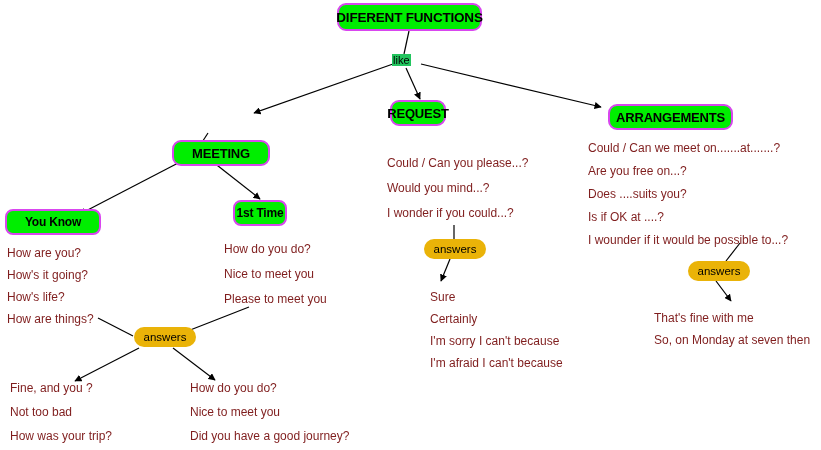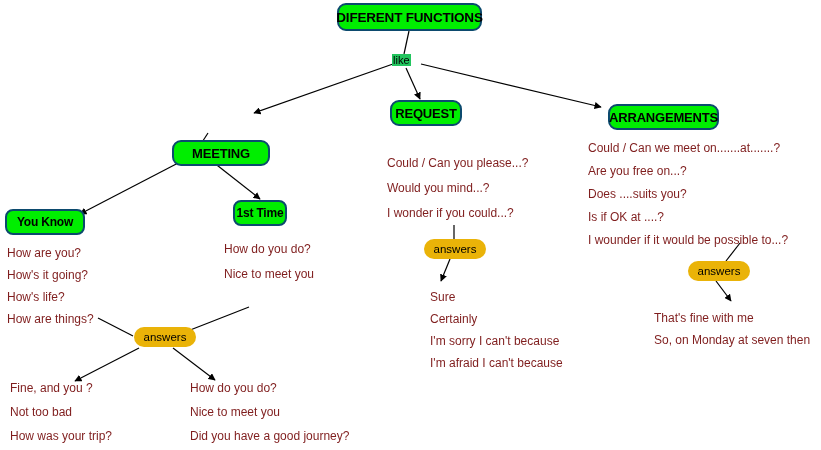--- a/index.html
+++ b/index.html
@@ -22,21 +22,21 @@
     top: 0;
     width: 821px;
     height: 450px;
     pointer-events: none;
   }
   
   .node {
     position: absolute;
     box-sizing: border-box;
     background: #00ee00;
-    border: 2px solid #0c4a6e;
+    border: 2px solid #d946ef;
     border-radius: 9px;
     color: #000000;
     font-weight: bold;
     font-size: 13px;
     letter-spacing: -0.2px;
     display: flex;
     align-items: center;
     justify-content: center;
     text-align: center;
     white-space: nowrap;
@@ -126,25 +126,25 @@
       <path d="M 740 243 L 726 261"></path>
 
       <path d="M 716 281 L 731 301" marker-end="url(#arrow)"></path>
     </g>
   </svg>
 
   <div class="node root" style="left:337px; top:3px; width:145px; height:28px;">DIFERENT FUNCTIONS</div>
 
   <div class="node" style="left:172px; top:107px; width:98px; height:26px;margin-top:33px;">MEETING</div>
 
-  <div class="node" style="left:390px; top:100px; width:72px; height:26px;">REQUEST</div>
-
-  <div class="node" style="left:608px; top:104px; width:111px; height:26px;">ARRANGEMENTS</div>
-
-  <div class="node small" style="left:5px; top:209px; width:80px; height:26px;">You Know</div>
+  <div class="node" style="left:390px; top:100px; width:56px; height:26px;">REQUEST</div>
+
+  <div class="node" style="left:608px; top:104px; width:125px; height:26px;">ARRANGEMENTS</div>
+
+  <div class="node small" style="left:5px; top:209px; width:96px; height:26px;">You Know</div>
 
   <div class="node small" style="left:233px; top:200px; width:54px; height:26px;">1st Time</div>
 
   <div class="pill" style="left:134px; top:327px; width:62px; height:20px;">answers</div>
 
   <div class="pill" style="left:424px; top:239px; width:62px; height:20px;">answers</div>
 
   <div class="pill" style="left:688px; top:261px; width:62px; height:20px;">answers</div>
 
   <div class="edge-label" style="left:392px; top:54px;">like</div>
@@ -154,20 +154,21 @@
   <div class="list" style="left:7px; top:242px; line-height:22px;">
     <span class="line">How are you?</span>
     <span class="line">How's it going?</span>
     <span class="line">How's life?</span>
     <span class="line">How are things?</span>
   </div>
 
   <div class="list" style="left:224px; top:237px; line-height:25px;">
     <span class="line">How do you do?</span>
     <span class="line">Nice to meet you</span>
+    <span class="line">Please to meet  you</span>
   </div>
 
   <div class="list" style="left:10px; top:376px; line-height:24px;">
     <span class="line">Fine, and you ?</span>
     <span class="line">Not too bad</span>
     <span class="line">How was your trip?</span>
   </div>
 
   <div class="list" style="left:190px; top:376px; line-height:24px;">
     <span class="line">How do you do?</span>

